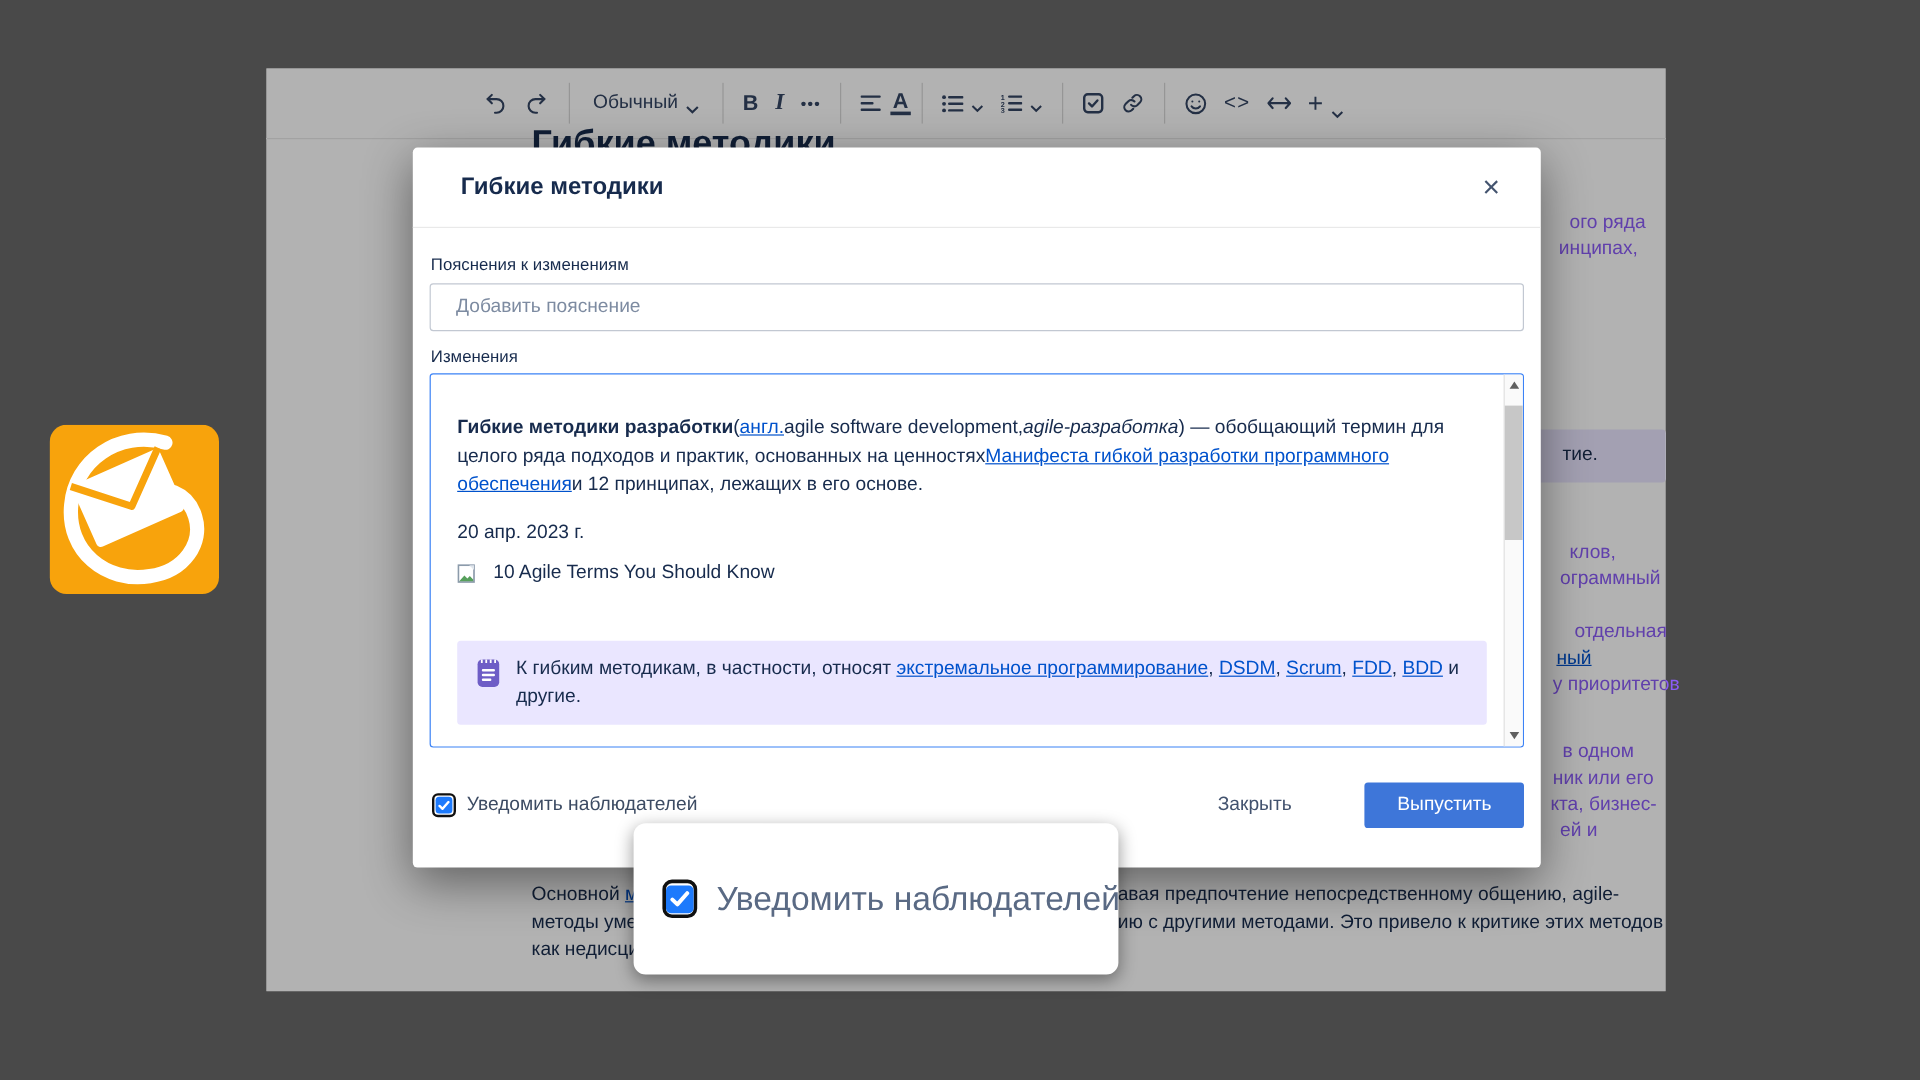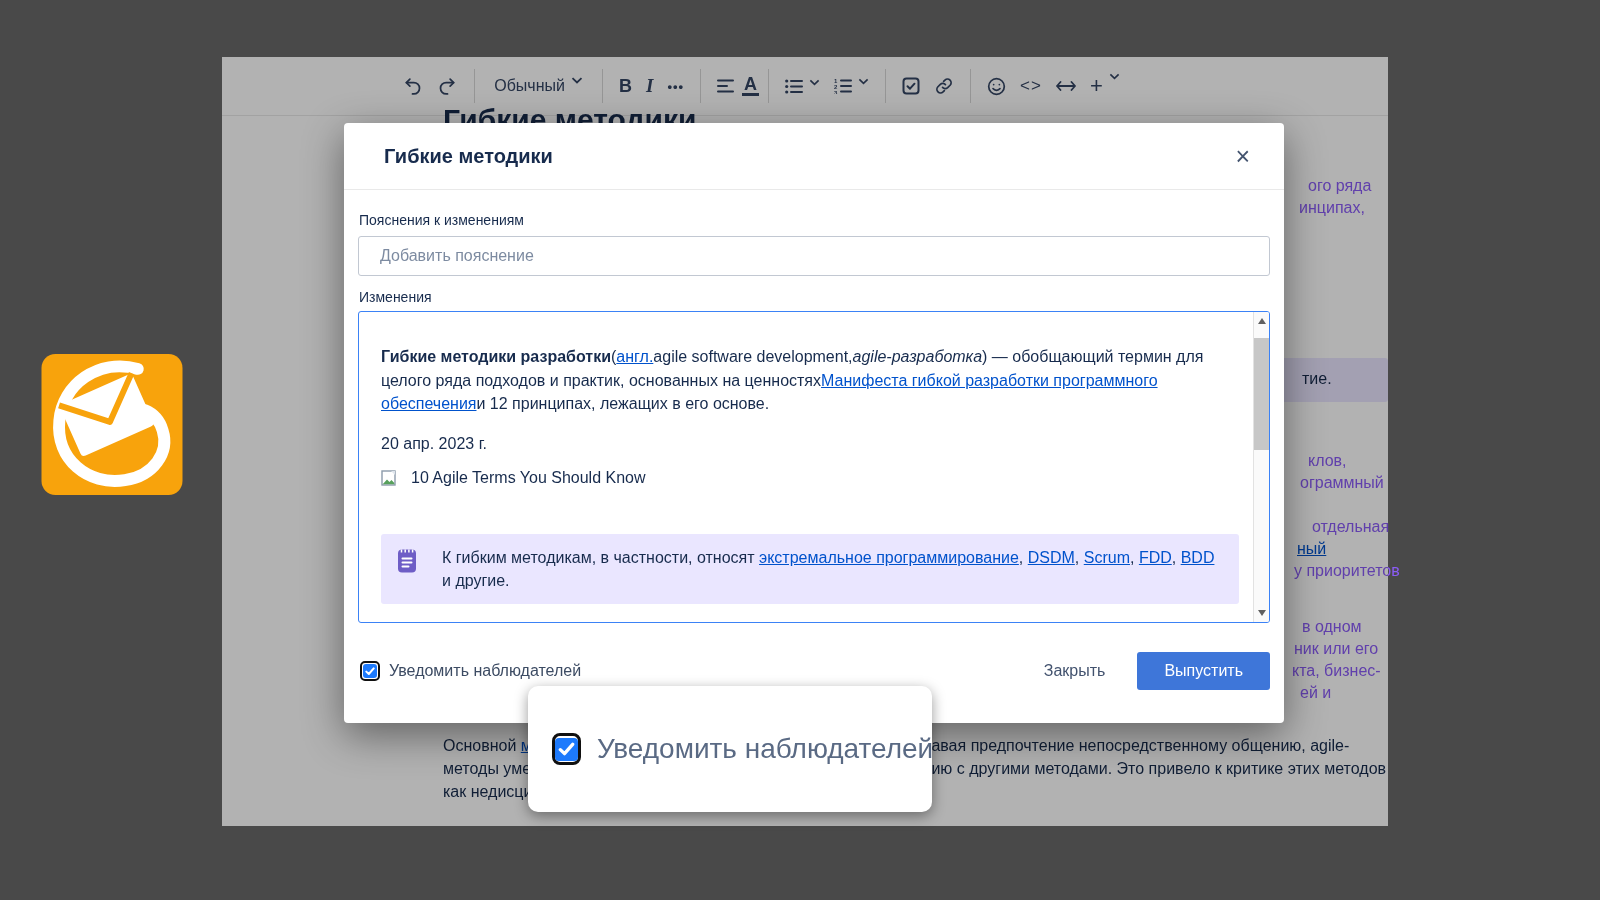--- a/index.html
+++ b/index.html
@@ -7,21 +7,21 @@
     width:1600px;height:900px;position:relative;overflow:hidden;
     background:#494949;
     font-family:"Liberation Sans", sans-serif;
   }
   
   .page-card{position:absolute;left:222px;top:57px;width:1166px;height:769px;background:#ffffff;}
   .toolbar{
     height:58px;display:flex;align-items:center;justify-content:center;
     padding-right:88px;color:#344563;border-bottom:1px solid #e8e8e8;
   }
-  .tb-btn{display:flex;align-items:flex-start;gap:6px;padding:4px 7px;font-size:18px;font-weight:600;color:#344563;background:none;border:none;font-family:inherit;}
+  .tb-btn{display:flex;align-items:flex-end;gap:6px;padding:4px 7px;font-size:18px;font-weight:600;color:#344563;background:none;border:none;font-family:inherit;}
   .tb-sep{width:1px;height:34px;background:#d7d7d7;margin:0 9px}
   .tb-style{font-size:16px;font-weight:400;padding:4px 10px}
   .tb-italic{font-style:italic;font-family:"Liberation Serif",serif;font-size:19px}
   .tb-color{border-bottom:3px solid #344563;line-height:17px;padding:0 2px}
   .tb-code{letter-spacing:1px;font-weight:400;font-size:17px}
   .tb-plus{font-size:22px;font-weight:400}
   .page-title{position:absolute;left:221px;top:46px;font-size:30px;font-weight:700;color:#172B4D;white-space:nowrap}
   .frag{position:absolute;font-size:16px;color:#8b5cf6;white-space:nowrap}
   .frag a, .frag-link{color:#0052CC;text-decoration:underline}
   .panel-strip{position:absolute;left:940px;top:301px;width:226px;height:44px;background:#EAE6FF;border-radius:3px}
@@ -50,38 +50,38 @@
   .comment-input::placeholder{color:#7D8BA1}
   .changes-label{font-size:14px;color:#172B4D;margin:13px 0 6px 1px}
   .preview{position:relative;height:312px;border:1px solid #3b82f6;border-radius:3px;overflow:hidden;box-sizing:border-box}
   .preview-content{position:absolute;left:0;top:0;right:16px;bottom:0;overflow:hidden;
     padding:17px 14px 0 22px;font-size:16px;color:#172B4D;line-height:23.5px}
   .p-bold{font-weight:700}
   .p-italic{font-style:italic}
   .p-link{color:#0052CC;text-decoration:underline}
   .date-line{margin-top:2px}
   .img-line{margin-top:11px;display:flex;align-items:center;gap:14px}
-  .info-panel{margin-top:44px;background:#EAE6FF;border-radius:3px;padding:12px 16px;display:flex;gap:25px;box-sizing:border-box}
+  .info-panel{margin-top:44px;background:#EAE6FF;border-radius:3px;padding:12px 16px;display:flex;gap:13px;box-sizing:border-box}
   .panel-icon{flex:0 0 20px;margin-top:2px}
   .panel-text{line-height:23px}
   .scrollbar{position:absolute;top:0;right:0;bottom:0;width:16px;background:#fafafa;border-left:1px solid #e2e2e2;box-sizing:border-box}
   .sb-btn{position:absolute;left:0;width:15px;height:16px;display:flex;align-items:center;justify-content:center}
   .sb-up{top:1px}.sb-down{bottom:1px}
   .tri-up{width:0;height:0;border-left:4px solid transparent;border-right:4px solid transparent;border-bottom:6px solid #606060}
   .tri-down{width:0;height:0;border-left:4px solid transparent;border-right:4px solid transparent;border-top:6px solid #606060}
   .sb-thumb{position:absolute;left:0;top:26px;width:15px;height:112px;background:#c7c7c7}
   .modal-footer{position:absolute;left:16px;right:14px;top:529px;height:38px;display:flex;align-items:center;justify-content:space-between}
   .cb-row{display:flex;align-items:center;gap:9px}
   .cb-outer{width:20px;height:20px;box-sizing:border-box;border:2px solid #101010;border-radius:5px;
     display:flex;align-items:center;justify-content:center;background:#fff}
   .cb-inner{width:14px;height:14px;border-radius:3px;background:#1D7AFC;display:flex;align-items:center;justify-content:center}
   .cb-label{font-size:16px;color:#3C4B63}
   .footer-actions{display:flex;align-items:flex-end}
   .btn-subtle{font-size:16px;color:#42526E;background:none;border:none;height:38px;padding:0 24px;font-family:inherit}
-  .btn-primary{font-size:16px;color:#fff;background:#3E76D9;border:none;border-radius:3px;height:38px;padding:0 27px;margin-left:8px;font-family:inherit}
+  .btn-primary{font-size:16px;color:#fff;background:#3E76D9;border:none;border-radius:3px;height:38px;padding:0 27px;margin-left:37px;font-family:inherit}
 
   
   .loupe{
     position:absolute;left:528px;top:686px;width:404px;height:126px;z-index:6;box-sizing:border-box;
     background:#fff;border-radius:10px;box-shadow:0 4px 14px rgba(0,0,0,0.40);
     display:flex;align-items:center;padding-left:24px;gap:16px;
   }
   .loupe .cb-outer{width:32px;height:32px;border-width:3px;border-radius:8px}
   .loupe .cb-inner{width:23px;height:23px;border-radius:4px}
   .loupe-label{font-size:28px;color:#5A6A84;white-space:nowrap}

